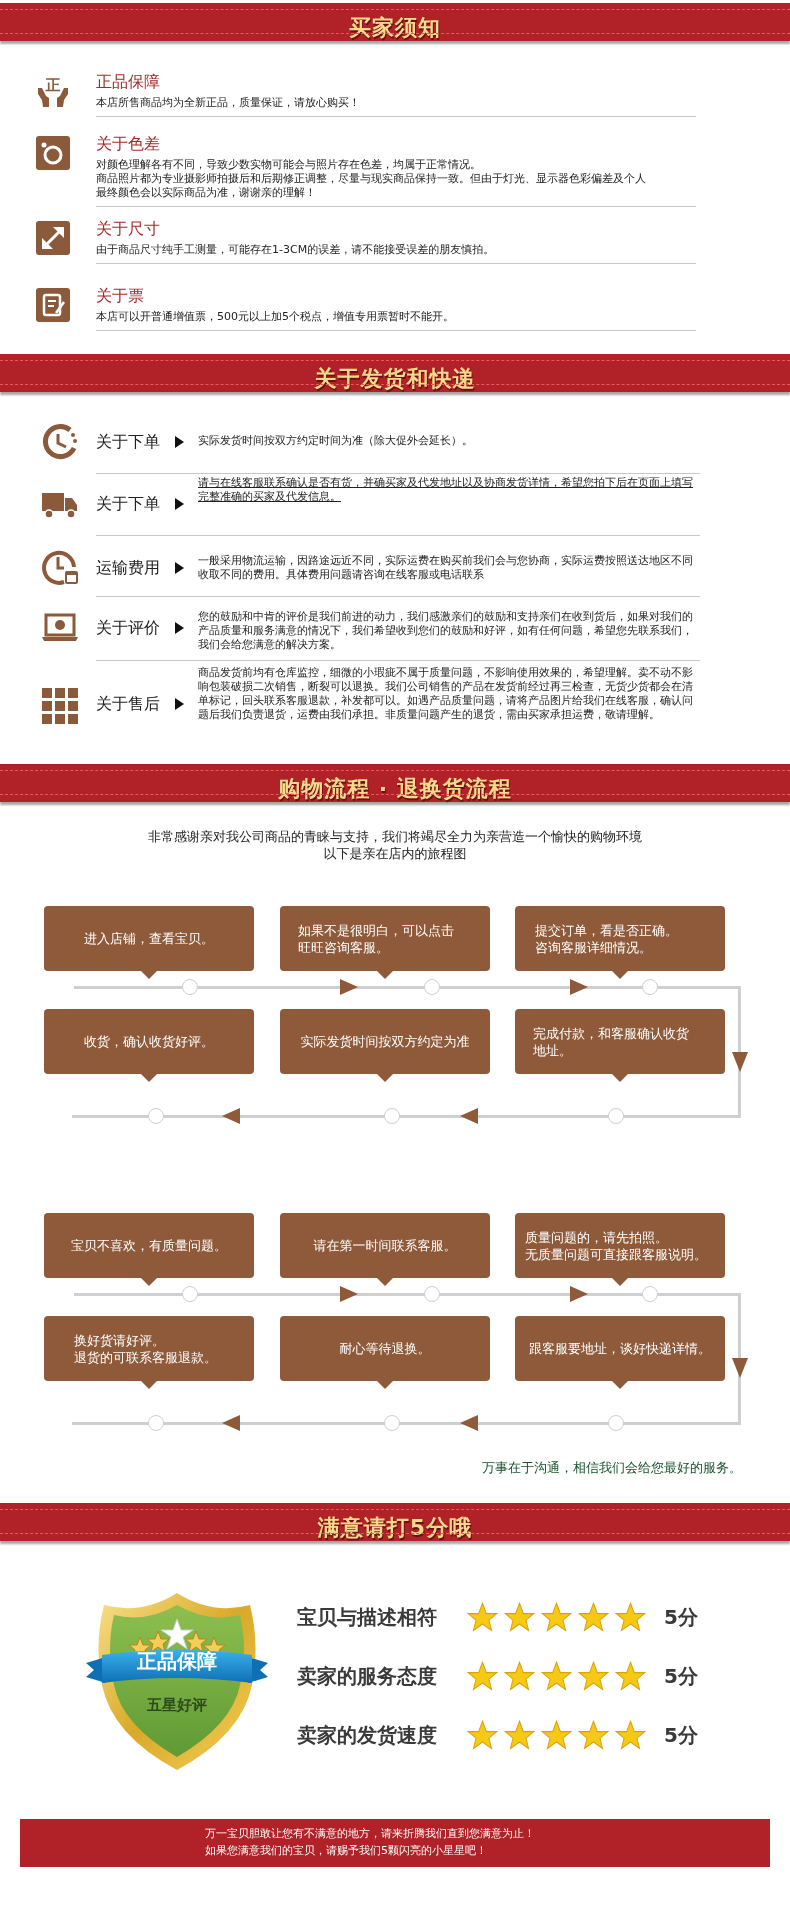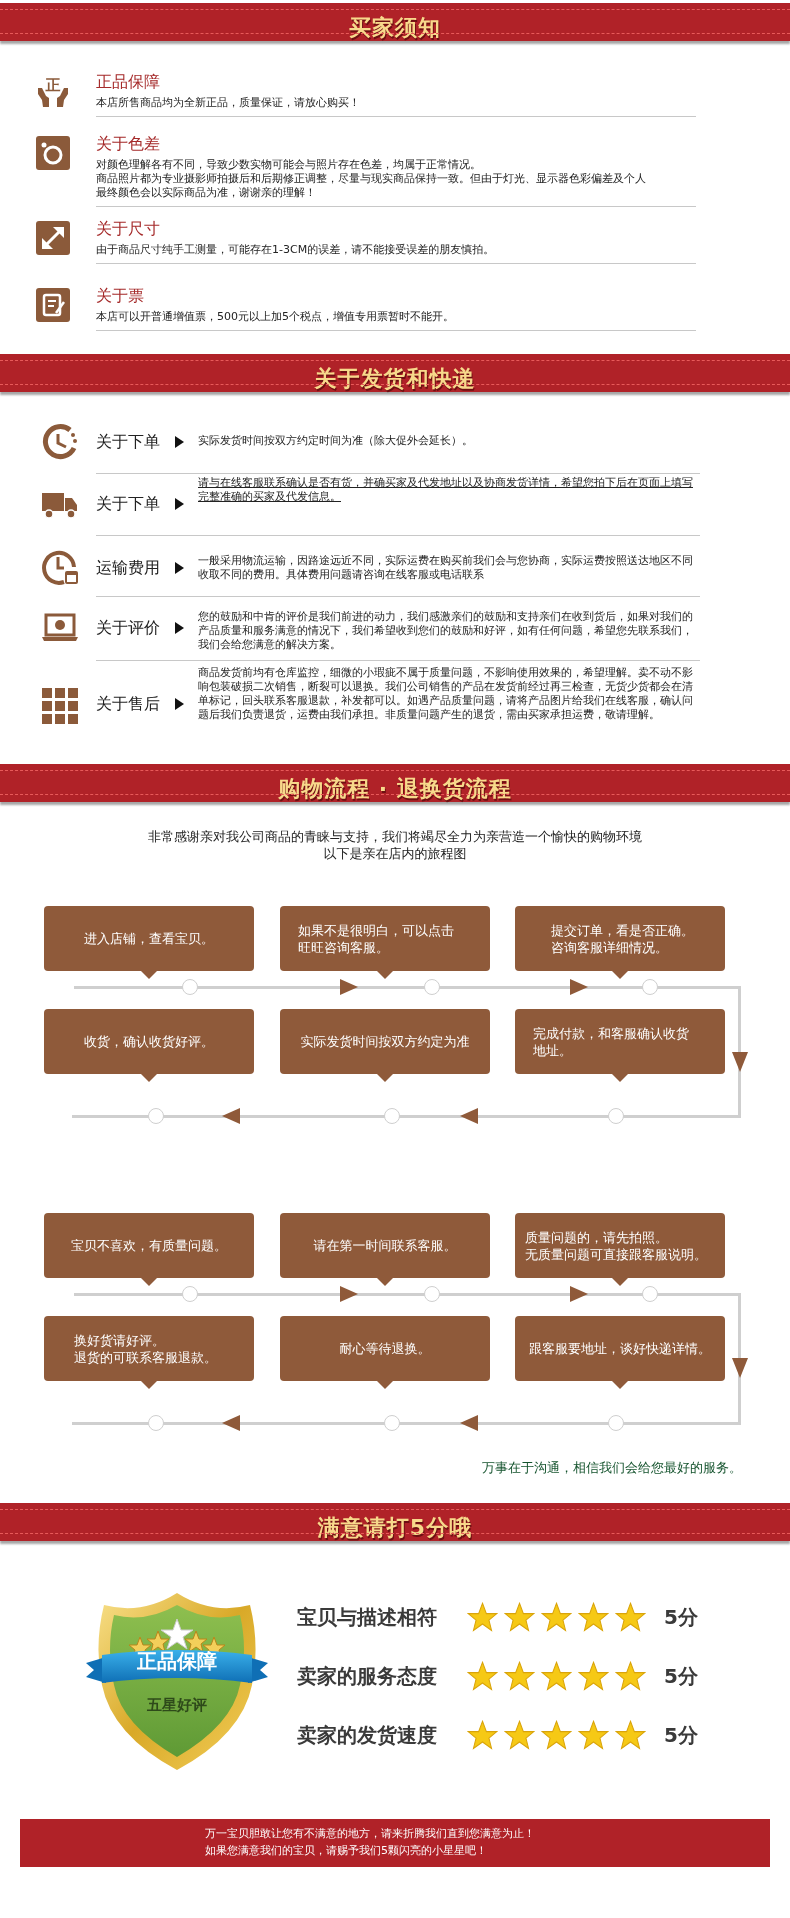--- a/index.html
+++ b/index.html
@@ -201,21 +201,21 @@
   <div>非常感谢亲对我公司商品的青睐与支持，我们将竭尽全力为亲营造一个愉快的购物环境</div>
   <div>以下是亲在店内的旅程图</div>
 </div>
 
 <div>
   <div class="fbox c" style="left:44px;top:906px;">
       <span>进入店铺，查看宝贝。</span>
     </div>
   <div class="fbox l" style="left:280px;top:906px;white-space:pre-line;"><span>如果不是很明白，可以点击
 旺旺咨询客服。</span></div>
-  <div class="fbox l" style="left:515px;top:906px;white-space:pre-line;padding-left:36px;"><span>提交订单，看是否正确。
+  <div class="fbox l" style="left:515px;top:906px;white-space:pre-line;padding-left:20px;"><span>提交订单，看是否正确。
 咨询客服详细情况。</span></div>
 
   <div class="hline" style="left:74px;top:986px;width:664px;"></div>
   <div class="vline" style="left:738px;top:986px;height:132px;"></div>
   <div class="node" style="left:182px;top:979px;"></div>
   <div class="arr-r" style="left:340px;top:979px;"></div>
   <div class="node" style="left:424px;top:979px;"></div>
   <div class="arr-r" style="left:570px;top:979px;"></div>
   <div class="node" style="left:642px;top:979px;"></div>
   <div class="arr-d" style="left:732px;top:1052px;"></div>

